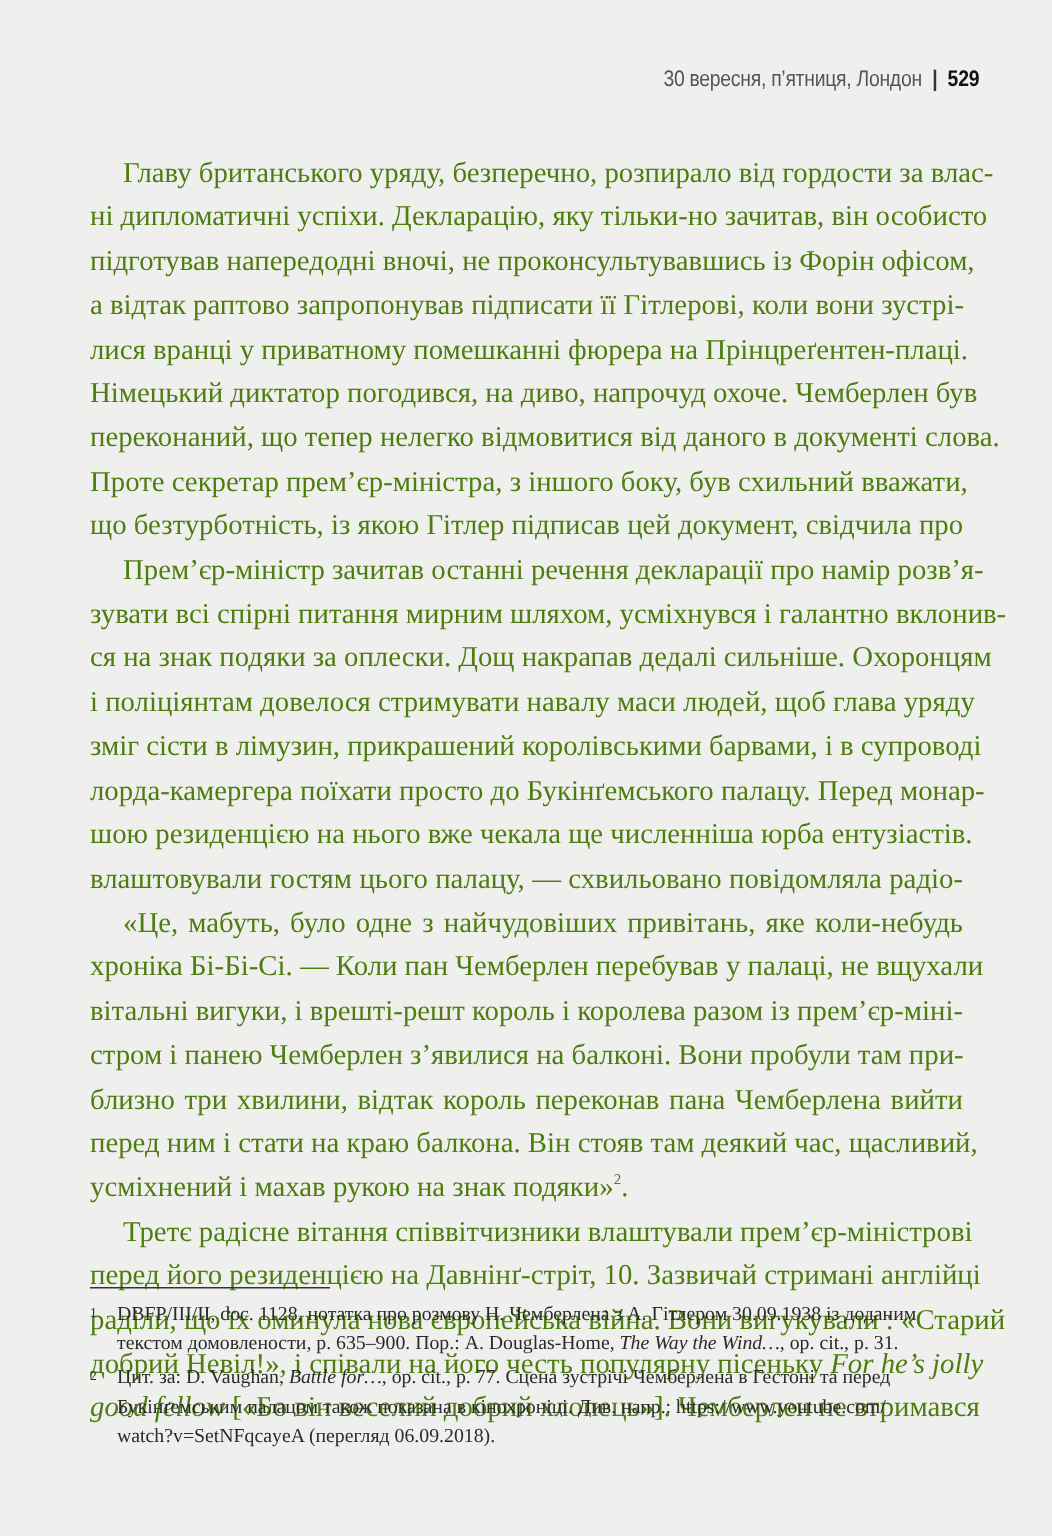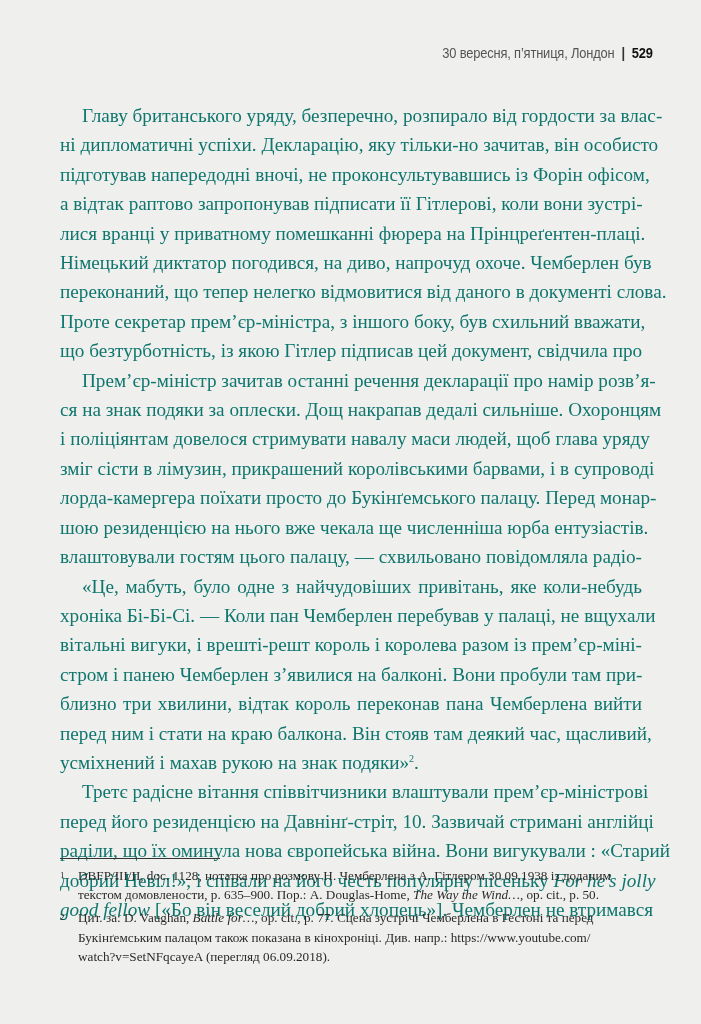--- a/index.html
+++ b/index.html
@@ -38,21 +38,21 @@
     }
     .body-text {
       position: absolute;
       left: 60px;
       top: 101px;
       width: 582px;
       font-family: "Liberation Serif", serif;
       font-size: 19.2px;
       line-height: 29.4px;
       text-align: justify;
-      color: #0f766e;
+      color: #4d7c0f;
     }
     .body-text .line {
       display: block;
       text-align: justify;
       text-align-last: justify;
       white-space: nowrap;
       overflow: visible;
     }
     .body-text .line.last {
       text-align-last: left;
@@ -116,20 +116,21 @@
     <span class="line">а відтак раптово запропонував підписати її Гітлерові, коли вони зустрі-</span>
     <span class="line">лися вранці у приватному помешканні фюрера на Прінцреґентен-плаці.</span>
     <span class="line">Німецький диктатор погодився, на диво, напрочуд охоче. Чемберлен був</span>
     <span class="line">переконаний, що тепер нелегко відмовитися від даного в документі слова.</span>
     <span class="line">Проте секретар прем’єр-міністра, з іншого боку, був схильний вважати,</span>
     <span class="line">що безтурботність, із якою Гітлер підписав цей документ, свідчила про</span>
   </div>
 
   <div>
     <span class="line indent">Прем’єр-міністр зачитав останні речення декларації про намір розв’я-</span>
+    <span class="line">зувати всі спірні питання мирним шляхом, усміхнувся і галантно вклонив-</span>
     <span class="line">ся на знак подяки за оплески. Дощ накрапав дедалі сильніше. Охоронцям</span>
     <span class="line">і поліціянтам довелося стримувати навалу маси людей, щоб глава уряду</span>
     <span class="line">зміг сісти в лімузин, прикрашений королівськими барвами, і в супроводі</span>
     <span class="line">лорда-камергера поїхати просто до Букінґемського палацу. Перед монар-</span>
     <span class="line last">шою резиденцією на нього вже чекала ще численніша юрба ентузіастів.</span>
   </div>
 
   <div>
     <span class="line">влаштовували гостям цього палацу, — схвильовано повідомляла радіо-</span>
     <span class="line indent">«Це, мабуть, було одне з найчудовіших привітань, яке коли-небудь</span>
@@ -150,21 +151,21 @@
   </div>
 
 </div>
 
 <div class="fn-rule"></div>
 
 <div class="footnotes">
   <div class="footnote">
     <span class="fn-mark">1</span>
     <span class="fn-line">DBFP/III/II, doc. 1128, нотатка про розмову Н. Чемберлена з А. Гітлером 30.09.1938 із доданим</span>
-    <span class="fn-line"><span>текстом домовлености, p. 635–900. Пор.: A. Douglas-Home, </span><em>The Way the Wind…</em><span>, op. cit., p. 50.</span></span>
+    <span class="fn-line"><span>текстом домовлености, p. 635–900. Пор.: A. Douglas-Home, </span><em>The Way the Wind…</em><span>, op. cit., p. 31.</span></span>
   </div>
   <div class="footnote">
     <span class="fn-mark">2</span>
     <span class="fn-line"><span>Цит. за: D. Vaughan, </span><em>Battle for…</em><span>, op. cit., p. 77. Сцена зустрічі Чемберлена в Гестоні та перед</span></span>
     <span class="fn-line">Букінґемським палацом також показана в кінохроніці. Див. напр.: https://www.youtube.com/</span>
     <span class="fn-line">watch?v=SetNFqcayeA (перегляд 06.09.2018).</span>
   </div>
 </div>
 
 </body></html>

